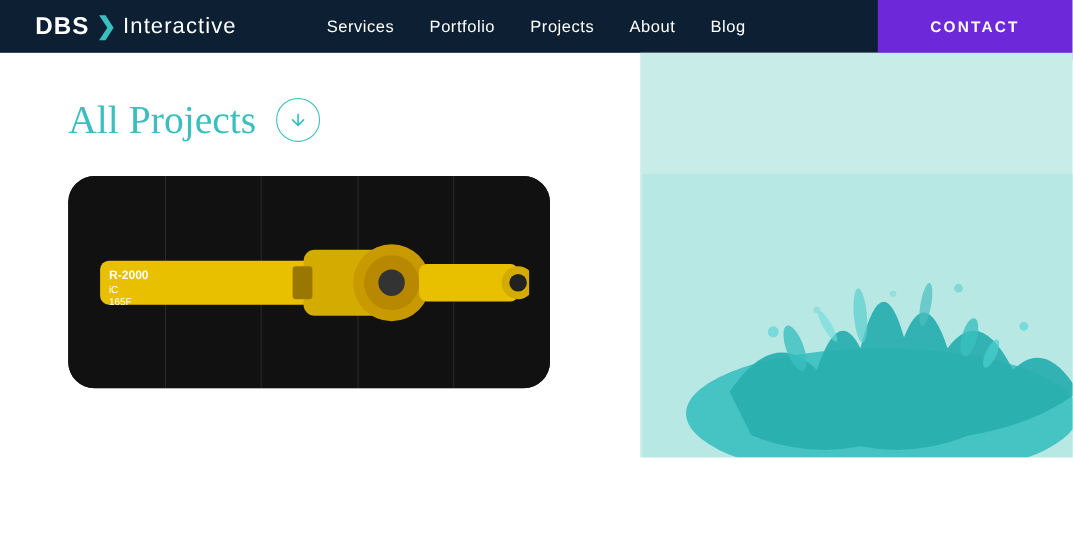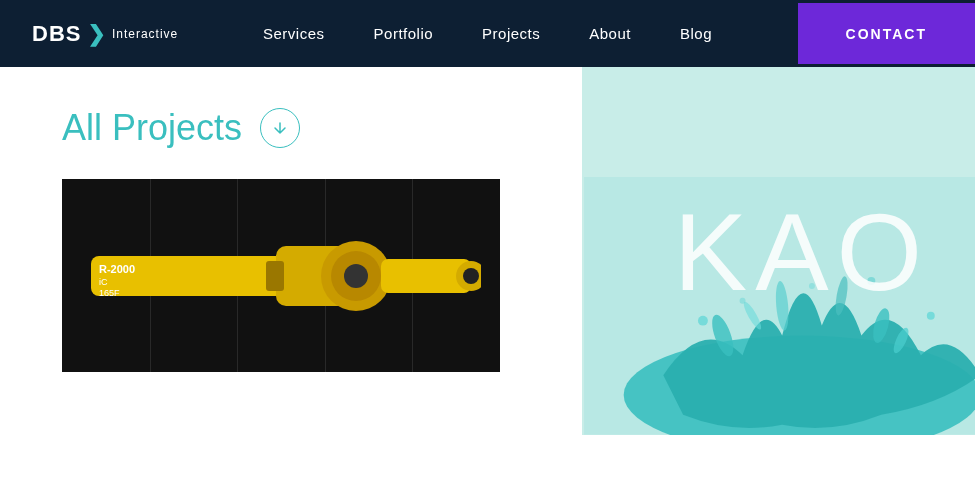--- a/index.html
+++ b/index.html
@@ -8,21 +8,21 @@
       font-family: 'Arial', sans-serif;
       background: #fff;
       width: 975px;
       min-height: 503px;
       overflow: hidden;
     }
 
     
     header {
       background: #0d1f33;
-      height: 67px;
+      height: 48px;
       display: flex;
       align-items: center;
       justify-content: space-between;
       padding: 0 0 0 32px;
       position: relative;
     }
 
     .logo-area {
       display: flex;
       align-items: center;
@@ -37,29 +37,29 @@
     }
 
     .logo-chevron {
       color: #3abfbf;
       font-size: 22px;
       font-weight: 700;
     }
 
     .logo-interactive {
       color: #fff;
-      font-size: 12px;
+      font-size: 20px;
       font-weight: 400;
       letter-spacing: 1px;
     }
 
     nav {
       display: flex;
       align-items: center;
-      gap: 49px;
+      gap: 32px;
       position: absolute;
       left: 50%;
       transform: translateX(-50%);
     }
 
     nav a {
       color: #fff;
       text-decoration: none;
       font-size: 15px;
       font-weight: 500;
@@ -98,20 +98,21 @@
       letter-spacing: 2px;
       text-transform: uppercase;
       margin-bottom: 6px;
     }
 
     .filter-title-row {
       display: flex;
       align-items: center;
       gap: 18px;
       margin-bottom: 30px;
+      font-family: Liberation Serif, serif;
     }
 
     .filter-title {
       color: #3abfbf;
       font-size: 36px;
       font-weight: 300;
     }
 
     .circle-arrow {
       width: 40px;
@@ -130,20 +131,21 @@
       height: 14px;
     }
 
     
     .project-image-left {
       width: 438px;
       height: 193px;
       background: #111;
       overflow: hidden;
       position: relative;
+      border-radius: 24px;
     }
 
     
     .robot-arm-bg {
       width: 100%;
       height: 100%;
       background: #111;
       position: relative;
       display: flex;
       align-items: center;
@@ -294,16 +296,15 @@
         <ellipse cx="170" cy="140" rx="4" ry="16" fill="#6adada" opacity="0.6" transform="rotate(-30,170,140)"></ellipse>
         <ellipse cx="320" cy="165" rx="5" ry="14" fill="#4acfcf" opacity="0.7" transform="rotate(25,320,165)"></ellipse>
 
         <circle cx="120" cy="145" r="5" fill="#5ad5d5" opacity="0.7"></circle>
         <circle cx="350" cy="140" r="4" fill="#5ad5d5" opacity="0.7"></circle>
         <circle cx="230" cy="110" r="3" fill="#7adada" opacity="0.6"></circle>
         <circle cx="290" cy="105" r="4" fill="#5acfcf" opacity="0.6"></circle>
         <circle cx="160" cy="125" r="3" fill="#6ad5d5" opacity="0.5"></circle>
       </svg>
 
-      <div class="kao-text">KAO</div>
     </div>
   </div>
 </div>
 
 </body></html>

